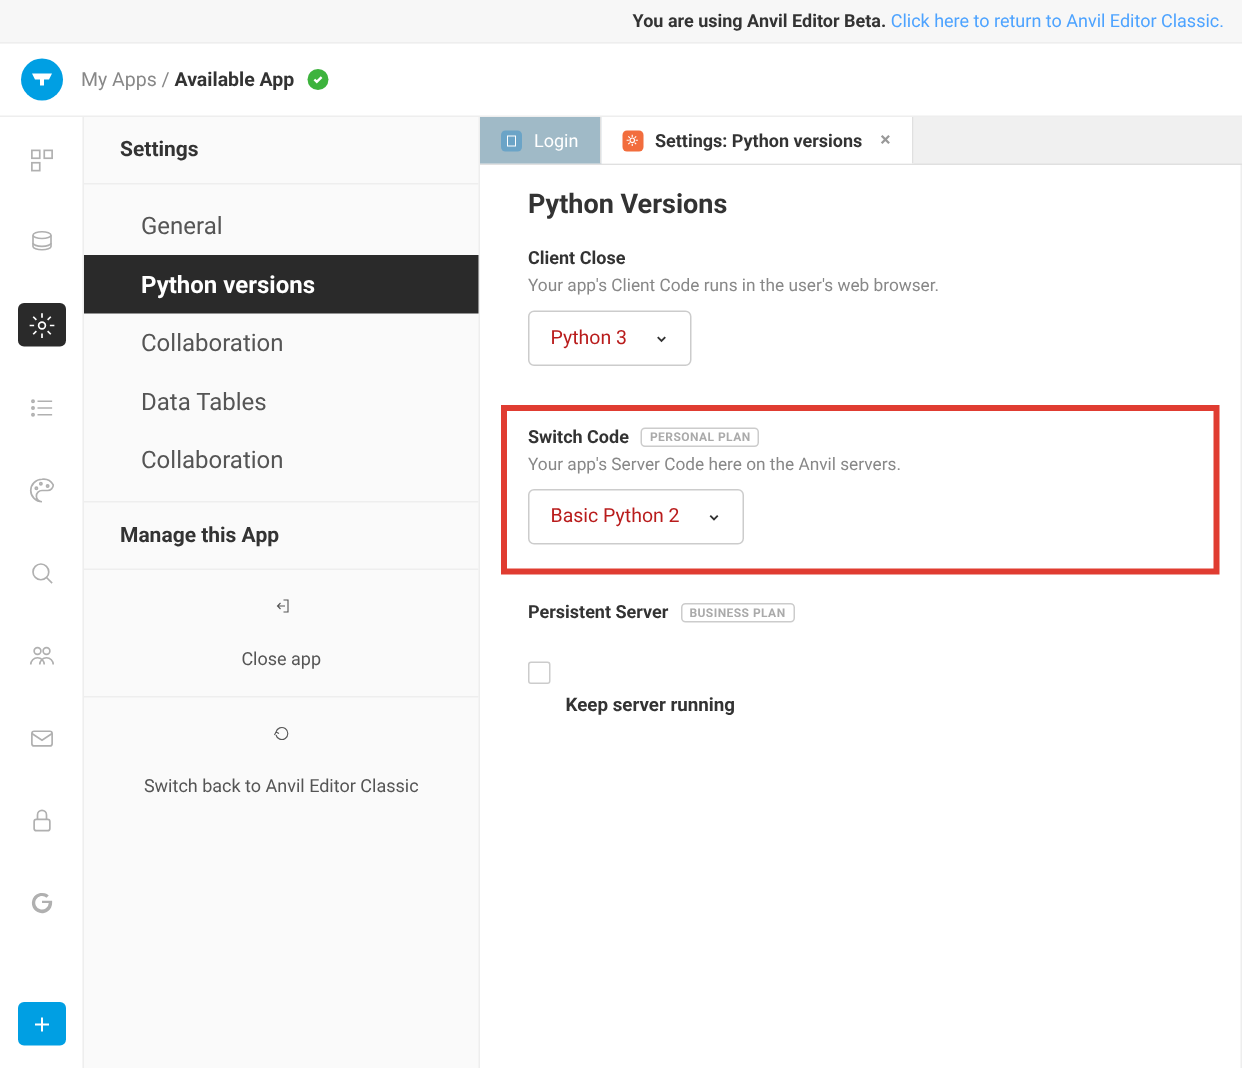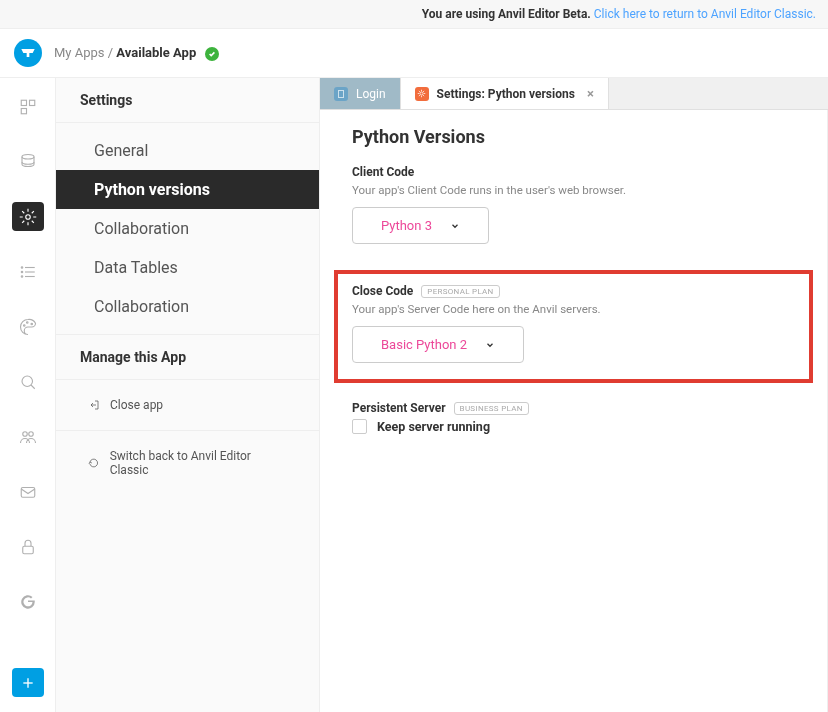--- a/index.html
+++ b/index.html
@@ -162,21 +162,22 @@
       padding-bottom: 8px;
       border-bottom: 1px solid #eee;
     }
     .sidebar-action {
       padding: 10px 32px;
       font-size: 12px;
       color: #555;
       cursor: pointer;
       display: flex;
       align-items: center;
-      gap: 10px;
+      gap: 22px;
+      flex-direction: column;
     }
     .sidebar-action.danger {
       color: #d9534f;
     }
     .sidebar-action svg {
       width: 12px;
       height: 12px;
       stroke: currentColor;
       fill: none;
       stroke-width: 1.5;
@@ -271,33 +272,33 @@
       align-items: center;
       gap: 8px;
     }
     .field-desc {
       font-size: 11.5px;
       color: #888;
       margin-bottom: 10px;
     }
     .plan-badge {
       font-size: 8px;
-      font-weight: 400;
+      font-weight: 700;
       color: #aaa;
       border: 1px solid #ccc;
       border-radius: 3px;
       padding: 1px 5px;
       letter-spacing: 0.3px;
     }
     .dropdown {
       border: 1px solid #ccc;
       border-radius: 4px;
-      padding: 10px 28px;
+      padding: 10px 14px;
       font-size: 13px;
-      color: #ec4899;
+      color: #b91c1c;
       display: inline-flex;
       align-items: center;
       gap: 18px;
       cursor: pointer;
       background: #fff;
       min-width: 95px;
     }
     .dropdown svg {
       width: 10px;
       height: 10px;
@@ -322,20 +323,21 @@
       width: 15px;
       height: 15px;
       border: 1.5px solid #ccc;
       border-radius: 2px;
       cursor: pointer;
     }
     .checkbox-label {
       font-size: 12.5px;
       font-weight: 700;
       color: #333;
+      margin-top: 44px;
     }
   </style>
 </head>
 <body>
 
 <div class="beta-banner">
   <b>You are using Anvil Editor Beta.</b>
   <a href="#">Click here to return to Anvil Editor Classic.</a>
 </div>
 
@@ -481,33 +483,33 @@
         </span>
         <span>Settings: Python versions</span>
         <span class="tab-close">×</span>
       </div>
     </div>
 
     <div class="content">
       <div class="page-title">Python Versions</div>
 
       <div class="field-group">
-        <div class="field-label">Client Code</div>
+        <div class="field-label">Client Close</div>
         <div class="field-desc">Your app's Client Code runs in the user's web browser.</div>
         <div class="dropdown">
           <span>Python 3</span>
           <svg viewBox="0 0 12 12">
               <path d="M3 4.5 l3 3 l3-3"></path>
             </svg>
         </div>
       </div>
 
       <div class="highlight-box">
         <div class="field-label">
-          <span>Close Code</span>
+          <span>Switch Code</span>
           <span class="plan-badge">PERSONAL PLAN</span>
         </div>
         <div class="field-desc">Your app's Server Code here on the Anvil servers.</div>
         <div class="dropdown">
           <span>Basic Python 2</span>
           <svg viewBox="0 0 12 12">
               <path d="M3 4.5 l3 3 l3-3"></path>
             </svg>
         </div>
       </div>

